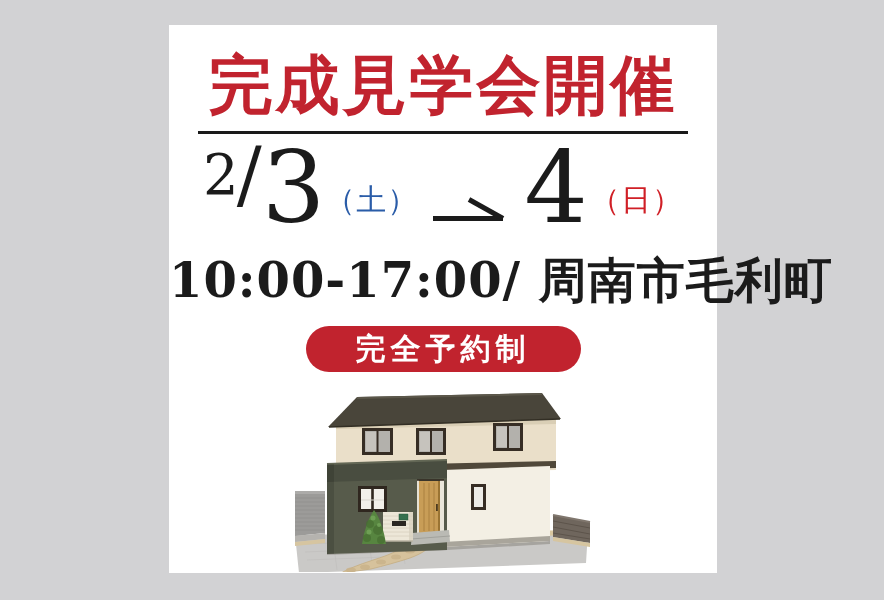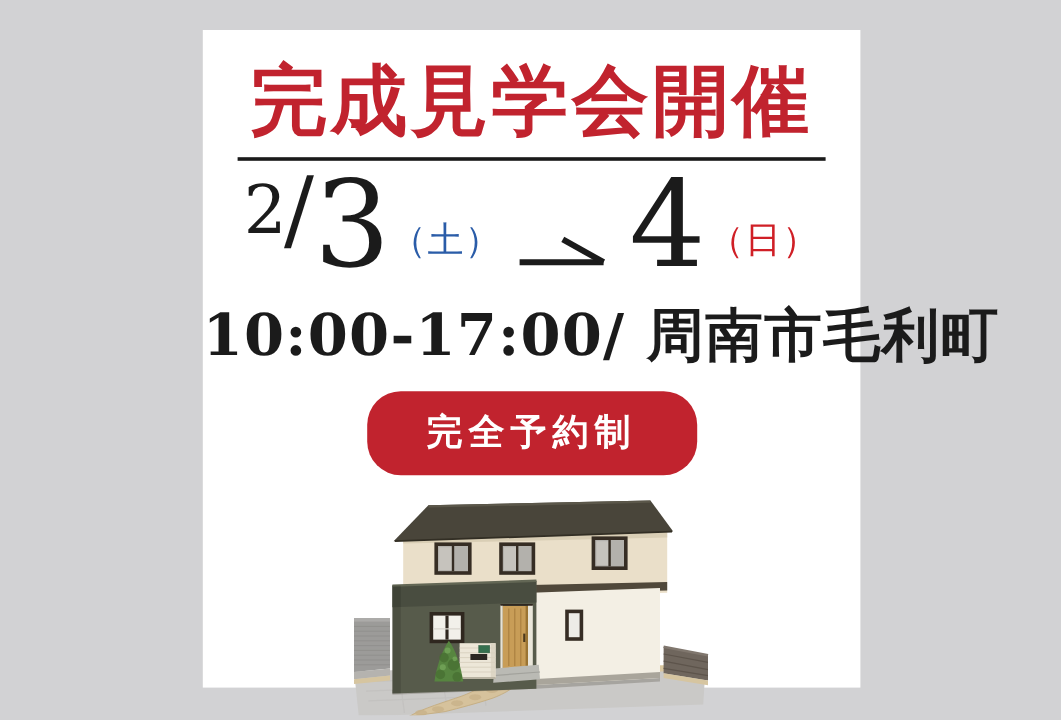--- a/index.html
+++ b/index.html
@@ -46,21 +46,21 @@
     position:relative;top:-25px;margin:0 18px 0 14px;align-self:flex-end;
   }
   .hours{
     margin-top:2px;font-size:48px;font-weight:bold;color:#1b1b1b;
     letter-spacing:1px;line-height:1.2;white-space:nowrap;
   }
   .badge{
     display:inline-block;margin-top:16px;
     background:#c1232e;color:#ffffff;
     font-size:30px;font-weight:bold;letter-spacing:5px;line-height:1;
-    padding:20px 50px;border-radius:28px;
+    padding:8px 50px;border-radius:28px;
   }
   .house{
     display:block;margin:20px auto 0 auto;width:300px;height:180px;
   }
 </style>
 </head>
 <body>
 
 <div class="canvas">
   <div class="card">

